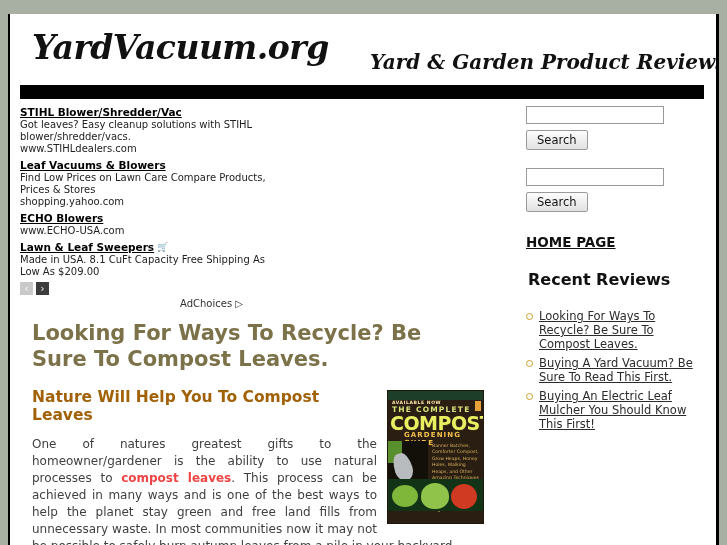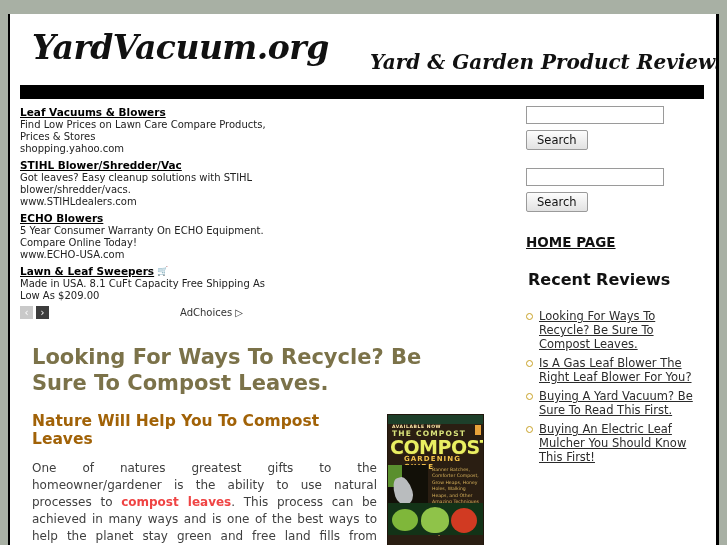--- a/index.html
+++ b/index.html
@@ -129,21 +129,21 @@
     line-height: 13px;
     font-size: 10px;
     vertical-align: top;
     cursor: pointer;
   }
   .ad-arrow.prev { background: #c9c9c9; color: #fff; margin-right: 3px; }
   .ad-arrow.next { background: #3c3c3c; color: #fff; }
   #adchoices {
     position: absolute;
     right: 42px;
-    top: 1px;
+    top: 16px;
     font-size: 10px;
     color: #333;
     cursor: pointer;
     white-space: nowrap;
   }
   #adchoices .ac-tri { font-size: 10px; }
 
   
   #article { margin-top: 22px; padding-right: 12px; }
   #article-title {
@@ -343,34 +343,33 @@
     <div id="black-bar"></div>
   </div>
 
   <div id="body-area">
 
     <div id="left-col">
 
       <div id="ad-block">
 
         <div class="ad-unit">
+          <span class="ad-title">STIHL Blower/Shredder/Vac</span>
+          <div class="ad-desc">Got leaves? Easy cleanup solutions with STIHL blower/shredder/vacs.</div>
+          <div class="ad-url">www.STIHLdealers.com</div>
+        </div>
+
+        <div class="ad-unit">
           <span class="ad-title">Leaf Vacuums &amp; Blowers</span>
           <div class="ad-desc">Find Low Prices on Lawn Care Compare Products, Prices &amp; Stores</div>
           <div class="ad-url">shopping.yahoo.com</div>
         </div>
 
         <div class="ad-unit">
-          <span class="ad-title">STIHL Blower/Shredder/Vac</span>
-          <div class="ad-desc">Got leaves? Easy cleanup solutions with STIHL blower/shredder/vacs.</div>
-          <div class="ad-url">www.STIHLdealers.com</div>
-        </div>
-
-        <div class="ad-unit">
           <span class="ad-title">ECHO Blowers</span>
-          <div class="ad-desc">5 Year Consumer Warranty On ECHO Equipment. Compare Online Today!</div>
           <div class="ad-url">www.ECHO-USA.com</div>
         </div>
 
         <div class="ad-unit">
           <span class="ad-title">Lawn &amp; Leaf Sweepers</span><span class="cart-icon">🛒</span>
           <div class="ad-desc">Made in USA. 8.1 CuFt Capacity Free Shipping As Low As $209.00</div>
         </div>
 
         <div id="ad-footer">
           <span class="ad-arrow prev">‹</span><span class="ad-arrow next">›</span>
@@ -379,21 +378,21 @@
       </div>
 
       <div id="article">
         <h1 id="article-title">Looking For Ways To Recycle? Be Sure To Compost Leaves.</h1>
 
         <div id="book-cover">
           <div class="bk-band"></div>
           <div class="bk-top"></div>
           <div class="bk-corner"></div>
           <div class="bk-pre">AVAILABLE NOW</div>
-          <div class="bk-the">THE COMPOST</div>
+          <div class="bk-the">THE COMPLETE</div>
           <div class="bk-main">COMPOST</div>
           <div class="bk-sub">GARDENING GUIDE</div>
           <div class="bk-photo"></div>
           <div class="bk-greens"></div>
           <div class="bk-trowel"></div>
           <div class="bk-lines">Banner Batches, Comforter Compost, Grow Heaps, Honey Holes, Walking Heaps, and Other Amazing Techniques for Saving Time and Money, and Producing the Most Flavorful, Nutritious Vegetables Ever.</div>
           <div class="bk-bottom"></div>
           <div class="bk-veg1"></div>
           <div class="bk-veg2"></div>
           <div class="bk-veg3"></div>
@@ -416,21 +415,20 @@
 
       <input class="search-field" type="text" value="" style="">
       <button class="search-btn">Search</button>
 
       <a id="home-page-link">HOME PAGE</a>
 
       <div id="recent-heading">Recent Reviews</div>
 
       <ul id="recent-list">
         <li><a>Looking For Ways To Recycle? Be Sure To Compost Leaves.</a></li>
-        <li><a>Is A Gas Leaf Blower The Right Leaf Blower For You?</a></li>
         <li><a>Buying A Yard Vacuum? Be Sure To Read This First.</a></li>
         <li><a>Buying An Electric Leaf Mulcher You Should Know This First!</a></li>
 
       </ul>
 
     </div>
 
   </div>
 </div>
 

